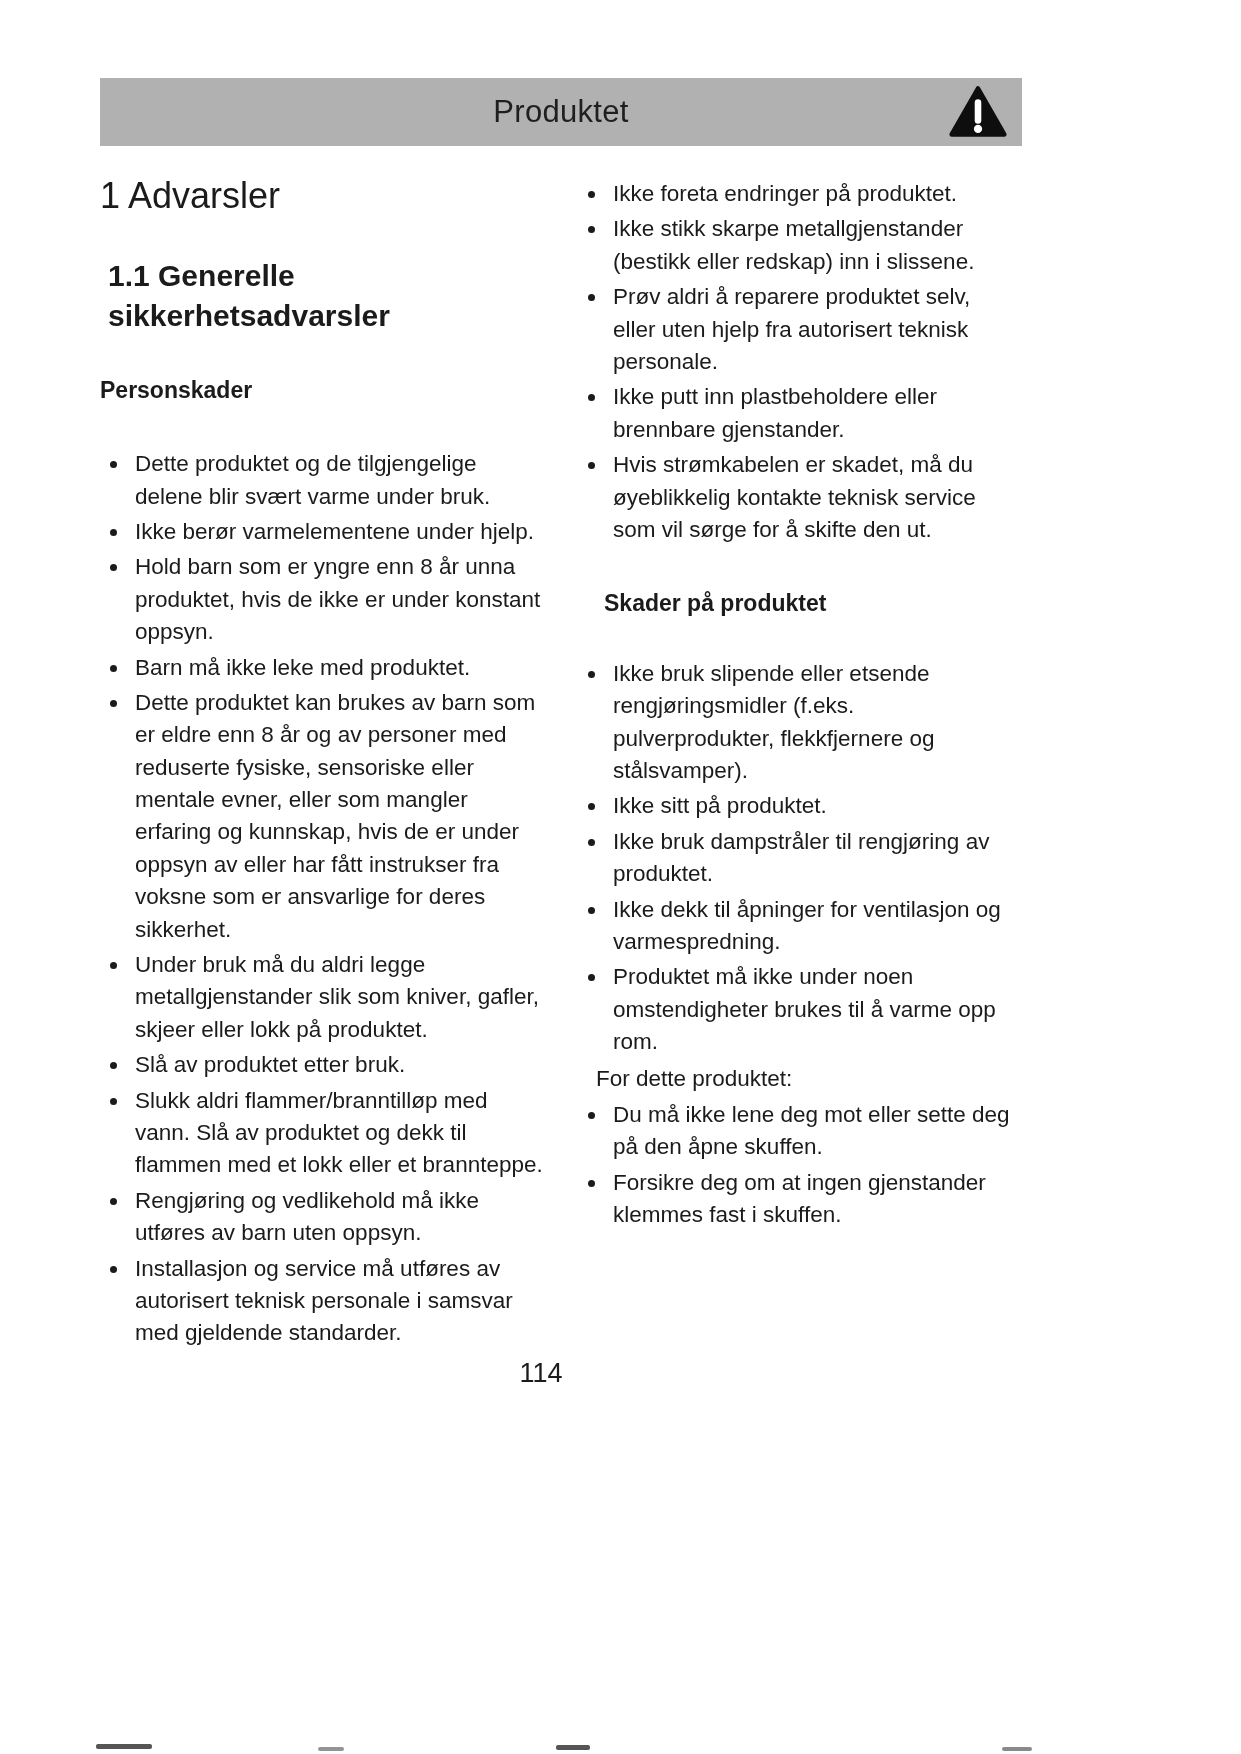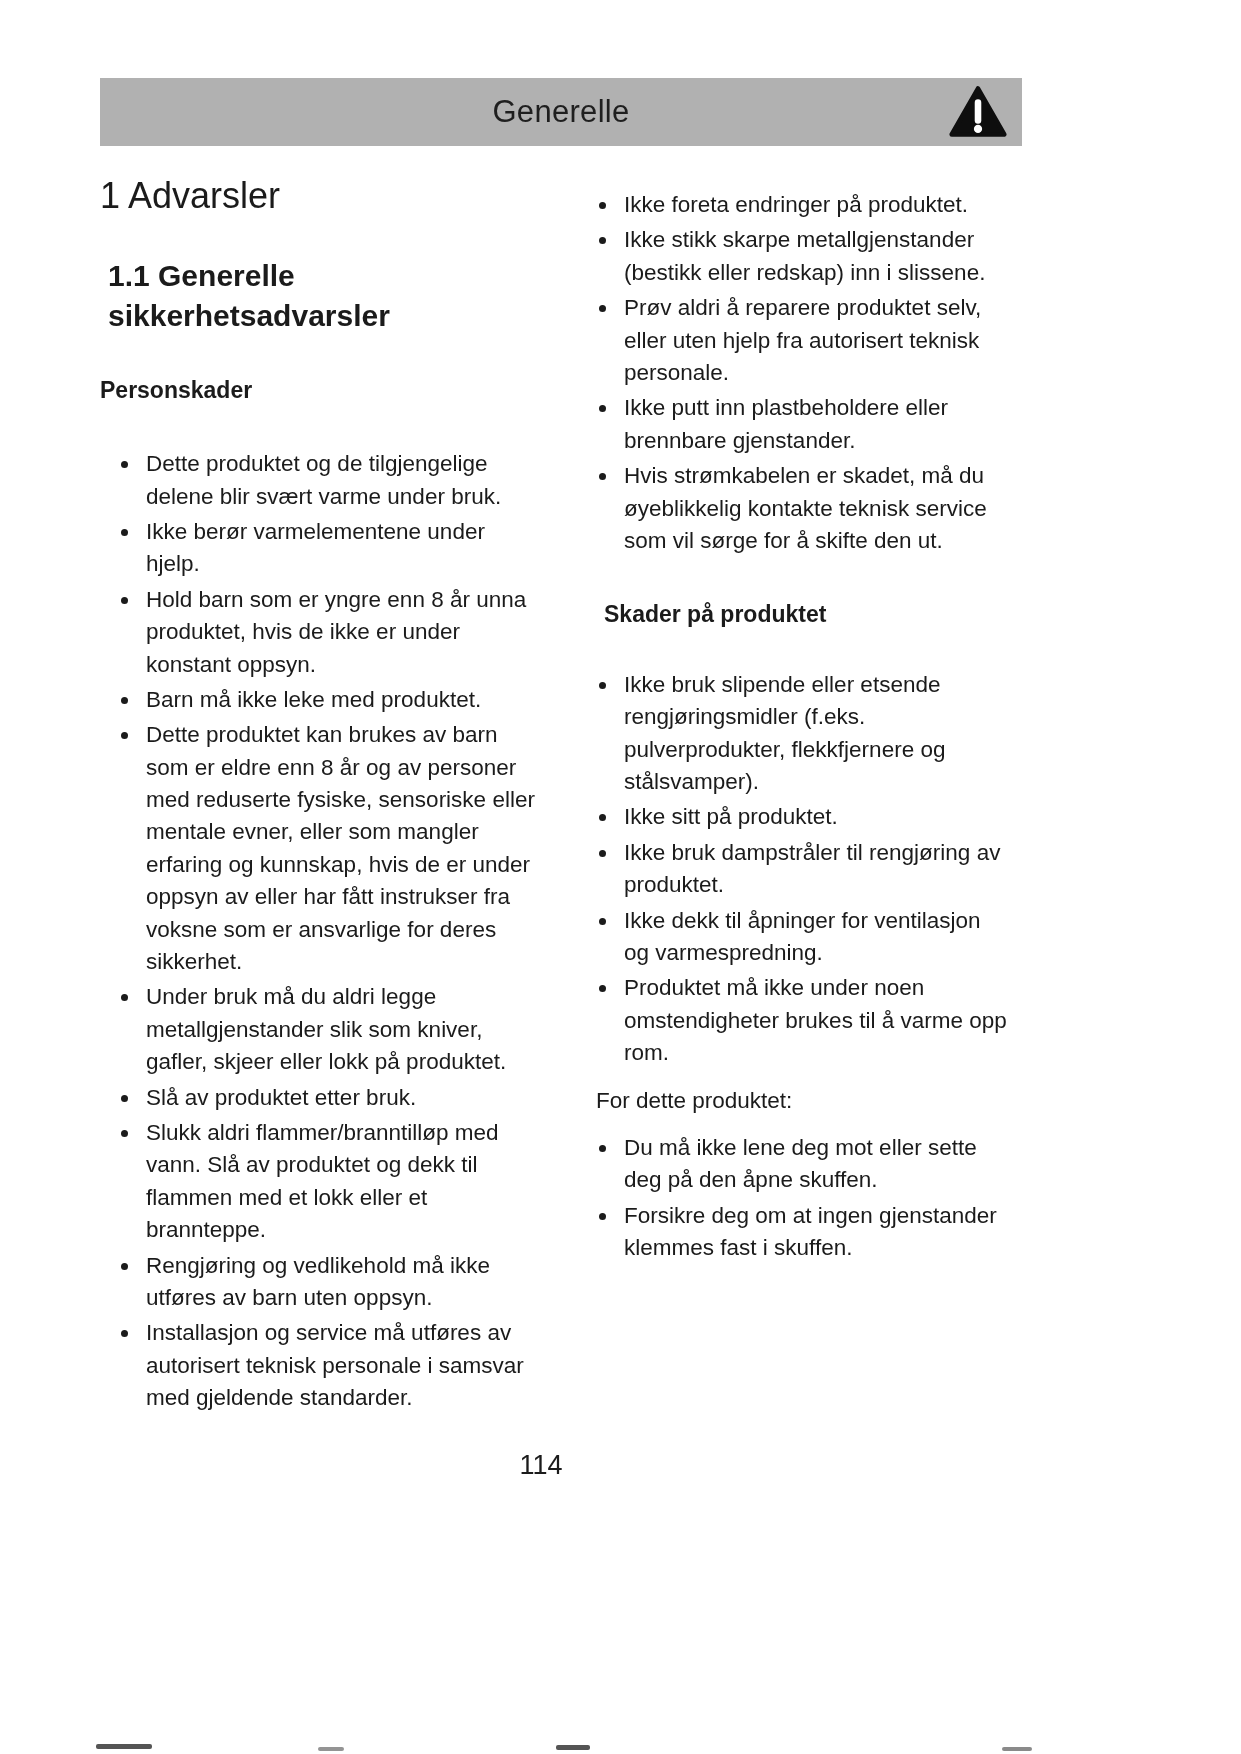--- a/index.html
+++ b/index.html
@@ -75,36 +75,36 @@
     margin: 0 0 44px 0;
     line-height: 1.2;
   }
   h3.subsection-right {
     font-size: 23px;
     font-weight: 700;
     margin: 44px 0 40px 26px;
     line-height: 1.2;
   }
   ul.bullets {
-    margin: 15px;
+    margin: 4px;
     padding-left: 26px;
     list-style: disc outside;
   }
   ul.bullets li {
     padding-left: 5px;
     margin: 0 0 3px 0;
   }
   p.note {
     margin: 2px 0 2px 0;
     padding-left: 18px;
   }
   .page-number {
     position: absolute;
     left: 80px;
-    top: 1450px;
+    top: 1358px;
     width: 922px;
     text-align: center;
     font-size: 27px;
     color: #1b1b1b;
   }
   .artifact {
     position: absolute;
     background: #2a2a2a;
     border-radius: 2px;
     opacity: 0.8;
@@ -113,21 +113,21 @@
   .artifact.a2 { left: 318px; top: 1747px; width: 26px; height: 4px; opacity: 0.5; }
   .artifact.a3 { left: 556px; top: 1745px; width: 34px; height: 5px; }
   .artifact.a4 { left: 1002px; top: 1747px; width: 30px; height: 4px; opacity: 0.55; }
 </style>
 </head>
 <body>
 
 <div class="content">
 
   <div class="header-bar">
-    <span class="header-title">Generelle</span>
+    <span class="header-title">Produktet</span>
     <span class="warning-icon">
       <svg viewBox="0 0 64 58" width="60" height="56" aria-hidden="true">
         <path d="M32 4 L60 53 L4 53 Z" fill="#0e0e0e" stroke="#0e0e0e" stroke-width="5" stroke-linejoin="round"></path>
         <path d="M32 19 L32 38" stroke="#ffffff" stroke-width="7" stroke-linecap="round"></path>
         <circle cx="32" cy="47" r="4.4" fill="#ffffff"></circle>
       </svg>
     </span>
   </div>
 
   <div class="columns">

